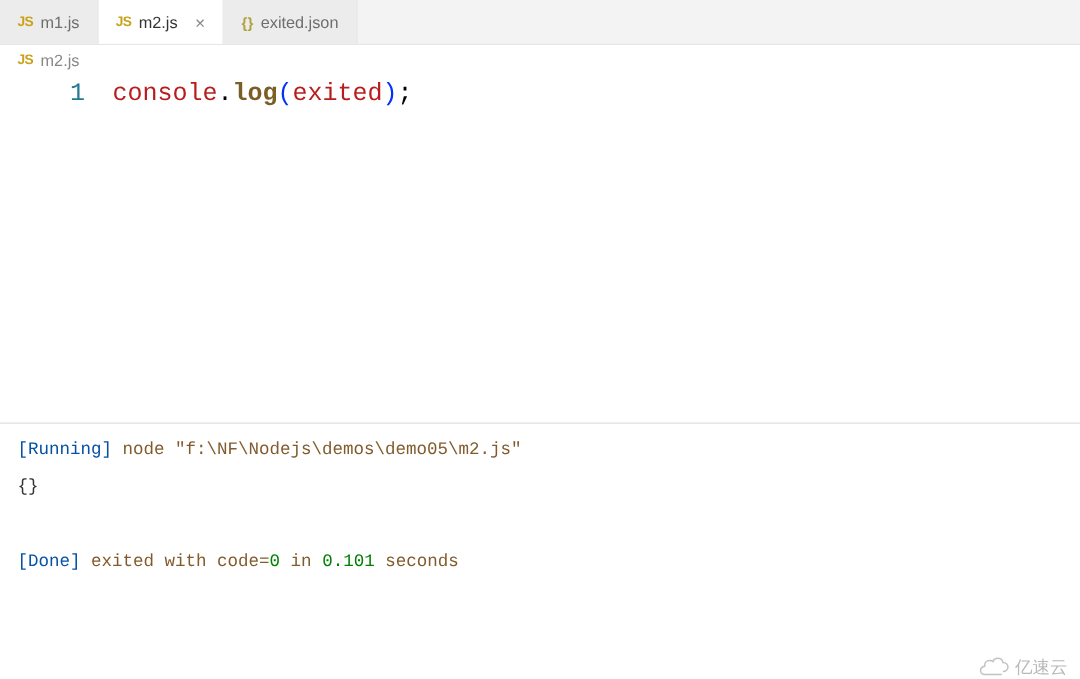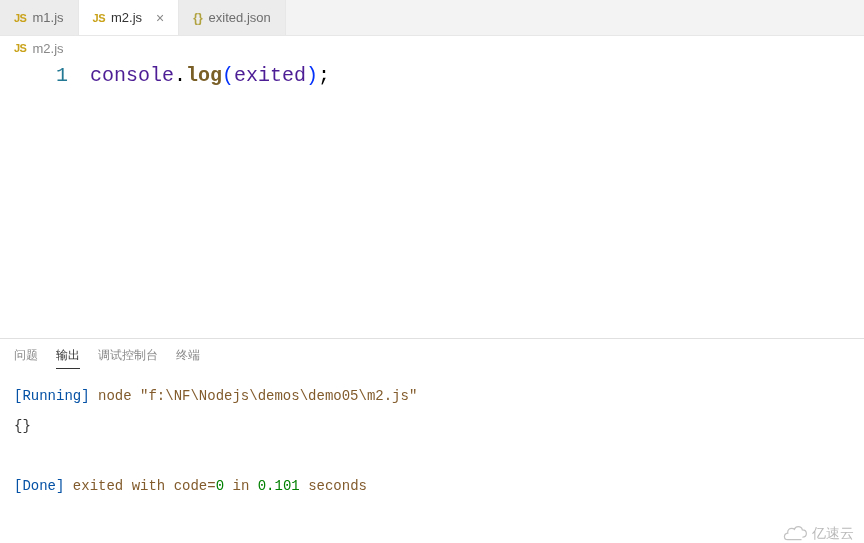--- a/index.html
+++ b/index.html
@@ -75,21 +75,21 @@
   width: 90px;
   text-align: right;
   padding-right: 22px;
   color: #237893;
   padding-top: 2px;
 }
 .code {
   flex: 1;
   padding-top: 2px;
 }
-.tok-obj { color: #4c1d95; }
+.tok-obj { color: #b91c1c; }
 .tok-fn  { color: #795E26; font-weight: bold; }
 .tok-par { color: #0431fa; }
 .tok-semi{ color: #000000; }
 .tok-dot { color: #000000; }
 
 
 .panel {
   height: 205px;
   border-top: 1px solid #e0e0e0;
   display: flex;
@@ -159,26 +159,20 @@
 <div class="editor">
   <div class="gutter">
     <div>1</div>
   </div>
   <div class="code">
     <div><span class="tok-obj">console</span><span class="tok-dot">.</span><span class="tok-fn">log</span><span class="tok-par">(</span><span class="tok-obj">exited</span><span class="tok-par">)</span><span class="tok-semi">;</span></div>
   </div>
 </div>
 
 <div class="panel">
-  <div class="panel-tabs">
-    <div class="panel-tab">问题</div>
-    <div class="panel-tab active">输出</div>
-    <div class="panel-tab">调试控制台</div>
-    <div class="panel-tab">终端</div>
-  </div>
   <div class="terminal"><span class="t-blue">[Running]</span> <span class="t-brown">node</span> <span class="t-brown">"f:\NF\Nodejs\demos\demo05\m2.js"</span>
 <span>{}</span>
 
 <span class="t-blue">[Done]</span> <span class="t-brown">exited with</span> <span class="t-brown">code=</span><span class="t-green">0</span> <span class="t-brown">in</span> <span class="t-green">0.101</span> <span class="t-brown">seconds</span></div>
 </div>
 
 <div class="watermark">
   <svg viewBox="0 0 32 20">
     <path d="M25 14c3 0 5-2 5-4.5S28 5 25 5c-.4-2.3-2.5-4-5-4-2.2 0-4 1.3-4.7 3.2C14.7 3.5 13.4 3 12 3c-2.8 0-5 2.2-5 5 0 .3 0 .6.1.8C4.7 9.2 3 11 3 13c0 2.2 1.8 4 4 4h17" fill="none" stroke="#c2c2c2" stroke-width="1.5"></path>
   </svg>

